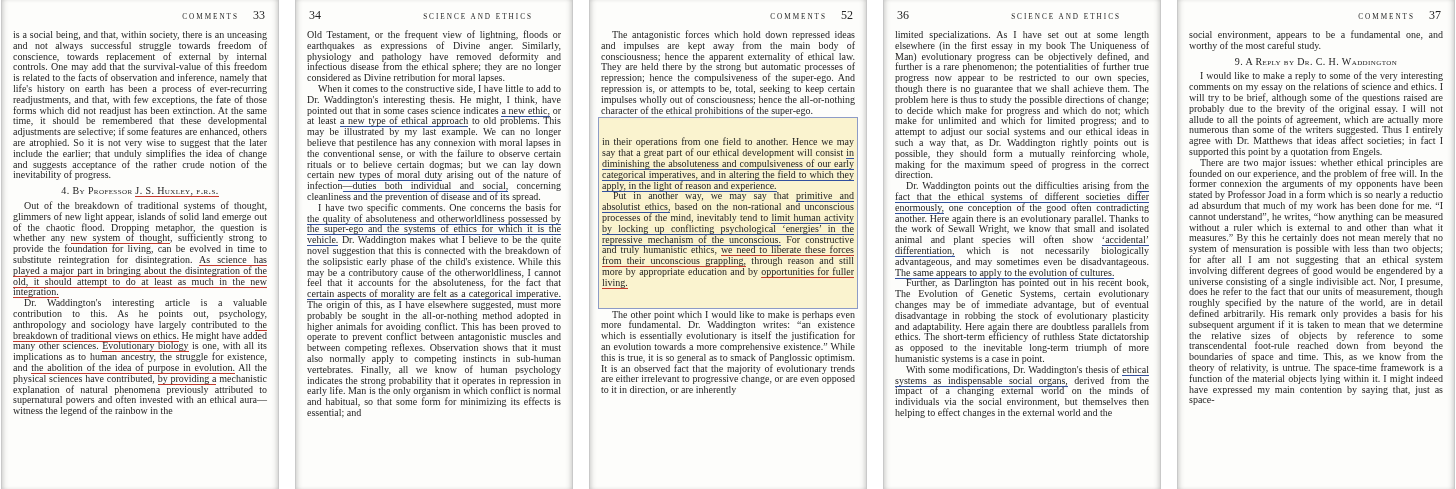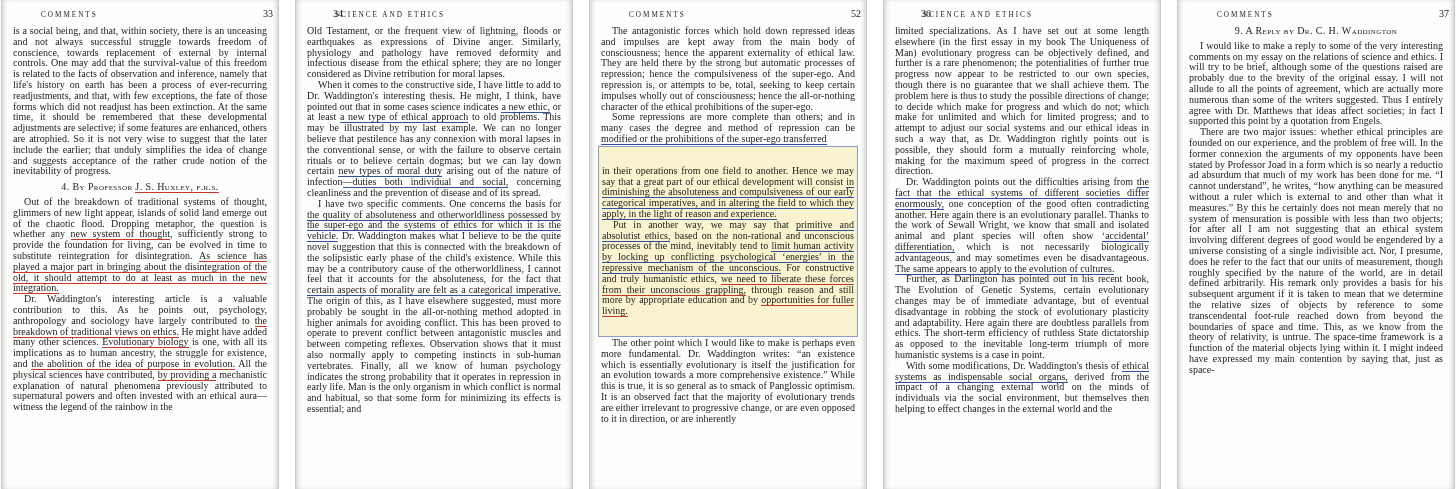--- a/index.html
+++ b/index.html
@@ -32,25 +32,25 @@
     align-items: baseline;
     font-size: 7.5px;
     margin: 3px 2px 7px 2px;
     color: #222;
   }
   .hdr-slot { width: 26px; }
   .hdr-slot.right { text-align: right; }
   .hdr-slot.left { text-align: left; }
   .running-title {
     flex: 1;
-    text-align: left;
+    text-align: right;
     letter-spacing: 2px;
     font-size: 7.2px;
   }
-  .page-num { font-size: 10px; letter-spacing: 0; margin-left: 24px; }
+  .page-num { font-size: 12px; letter-spacing: 0; }
   .page p {
     font-size: 10px;
     line-height: 10.8px;
     text-align: justify;
     text-indent: 11px;
   }
   .page p.cont { text-indent: 0; }
   .page p.heading {
     text-align: center;
     text-indent: 0;
@@ -94,21 +94,20 @@
       <p><span>When it comes to the constructive side, I have little to add to Dr. Waddington's interesting thesis. He might, I think, have pointed out that in some cases science indicates </span><span class="u-blue">a new ethic,</span><span> or at least </span><span class="u-blue">a new type of ethical approach</span><span> to old problems. This may be illustrated by my last example. We can no longer believe that pestilence has any connexion with moral lapses in the conventional sense, or with the failure to observe certain rituals or to believe certain dogmas; but we can lay down certain </span><span class="u-blue">new types of moral duty</span><span> arising out of the nature of infection</span><span class="u-blue">—duties both individual and social,</span><span> concerning cleanliness and the prevention of disease and of its spread.</span></p>
       <p><span>I have two specific comments. One concerns the basis for </span><span class="u-blue">the quality of absoluteness and otherworldliness possessed by the super-ego and the systems of ethics for which it is the vehicle.</span><span> Dr. Waddington makes what I believe to be the quite novel suggestion that this is connected with the breakdown of the solipsistic early phase of the child's existence. While this may be a contributory cause of the otherworldliness, I cannot feel that it accounts for the absoluteness, for the fact that </span><span class="u-blue">certain aspects of morality are felt as a categorical imperative.</span><span> The origin of this, as I have elsewhere suggested, must more probably be sought in the all-or-nothing method adopted in higher animals for avoiding conflict. This has been proved to operate to prevent conflict between antagonistic muscles and between competing reflexes. Observation shows that it must also normally apply to competing instincts in sub-human vertebrates. Finally, all we know of human psychology indicates the strong probability that it operates in repression in early life. Man is the only organism in which conflict is normal and habitual, so that some form for minimizing its effects is essential; and</span></p>
     </div>
     <div class="page">
       <div class="page-header">
         <span class="hdr-slot left"></span>
         <span class="running-title">COMMENTS</span>
         <span class="hdr-slot right"><span class="page-num">52</span></span>
       </div>
       <p><span>The antagonistic forces which hold down repressed ideas and impulses are kept away from the main body of consciousness; hence the apparent externality of ethical law. They are held there by the strong but automatic processes of repression; hence the compulsiveness of the super-ego. And repression is, or attempts to be, total, seeking to keep certain impulses wholly out of consciousness; hence the all-or-nothing character of the ethical prohibitions of the super-ego.</span></p>
-      <p><span>Some repressions are more complete than others; and in many cases the degree and method of repression can be </span><span class="u-blue">modified or the prohibitions of the super-ego transferred</span></p>
       <div class="hl-box">
         <p class="cont"><span>in their operations from one field to another. Hence we may say that a great part of our ethical development will consist </span><span class="u-blue">in diminishing the absoluteness and compulsiveness of our early categorical imperatives, and in altering the field to which they apply, in the light of reason and experience.</span></p>
         <p><span>Put in another way, we may say that </span><span class="u-blue">primitive and absolutist ethics,</span><span> based on the non-rational and unconscious processes of the mind, inevitably tend to </span><span class="u-blue">limit human activity by locking up conflicting psychological ‘energies’ in the repressive mechanism of the unconscious.</span><span> For constructive and truly humanistic ethics, </span><span class="u-red">we need to liberate these forces from their unconscious grappling,</span><span> through reason and still more by appropriate education and by </span><span class="u-red">opportunities for fuller living.</span></p>
       </div>
       <p><span>The other point which I would like to make is perhaps even more fundamental. Dr. Waddington writes: “an existence which is essentially evolutionary is itself the justification for an evolution towards a more comprehensive existence.” While this is true, it is so general as to smack of Panglossic optimism. It is an observed fact that the majority of evolutionary trends are either irrelevant to progressive change, or are even opposed to it in direction, or are inherently</span></p>
     </div>
     <div class="page">
       <div class="page-header">
         <span class="hdr-slot left"><span class="page-num">36</span></span>
         <span class="running-title">SCIENCE AND ETHICS</span>
@@ -118,17 +117,18 @@
       <p><span>Dr. Waddington points out the difficulties arising from </span><span class="u-blue">the fact that the ethical systems of different societies differ enormously,</span><span> one conception of the good often contradicting another. Here again there is an evolutionary parallel. Thanks to the work of Sewall Wright, we know that small and isolated animal and plant species will often show </span><span class="u-blue">‘accidental’ differentiation,</span><span> which is not necessarily biologically advantageous, and may sometimes even be disadvantageous. </span><span class="u-blue">The same appears to apply to the evolution of cultures.</span></p>
       <p><span>Further, as Darlington has pointed out in his recent book, </span><span class="it">The Evolution of Genetic Systems,</span><span> certain evolutionary changes may be of immediate advantage, but of eventual disadvantage in robbing the stock of evolutionary plasticity and adaptability. Here again there are doubtless parallels from ethics. The short-term efficiency of ruthless State dictatorship as opposed to the inevitable long-term triumph of more humanistic systems is a case in point.</span></p>
       <p><span>With some modifications, Dr. Waddington's thesis of </span><span class="u-blue">ethical systems as indispensable social organs,</span><span> derived from the impact of a changing external world on the minds of individuals via the social environment, but themselves then helping to effect changes in the external world and the</span></p>
     </div>
     <div class="page">
       <div class="page-header">
         <span class="hdr-slot left"></span>
         <span class="running-title">COMMENTS</span>
         <span class="hdr-slot right"><span class="page-num">37</span></span>
       </div>
+      <p class="cont"><span>social environment, appears to be a fundamental one, and worthy of the most careful study.</span></p>
       <p class="heading"><span>9. A Reply by Dr. C. H. Waddington</span></p>
       <p><span>I would like to make a reply to some of the very interesting comments on my essay on the relations of science and ethics. I will try to be brief, although some of the questions raised are probably due to the brevity of the original essay. I will not allude to all the points of agreement, which are actually more numerous than some of the writers suggested. Thus I entirely agree with Dr. Matthews that ideas affect societies; in fact I supported this point by a quotation from Engels.</span></p>
       <p><span>There are two major issues: whether ethical principles are founded on our experience, and the problem of free will. In the former connexion the arguments of my opponents have been stated by Professor Joad in a form which is so nearly a </span><span class="it">reductio ad absurdum</span><span> that much of my work has been done for me. “I cannot understand”, he writes, “how anything can be measured without a ruler which is external to and other than what it measures.” By this he certainly does not mean merely that no system of mensuration is possible with less than two objects; for after all I am not suggesting that an ethical system involving different degrees of good would be engendered by a universe consisting of a single indivisible act. Nor, I presume, does he refer to the fact that our units of measurement, though roughly specified by the nature of the world, are in detail defined arbitrarily. His remark only provides a basis for his subsequent argument if it is taken to mean that we determine the relative sizes of objects by reference to some transcendental foot-rule reached down from beyond the boundaries of space and time. This, as we know from the theory of relativity, is untrue. The space-time framework is a function of the material objects lying within it. I might indeed have expressed my main contention by saying that, just as space-</span></p>
     </div>
   </div>
 
 </body></html>

